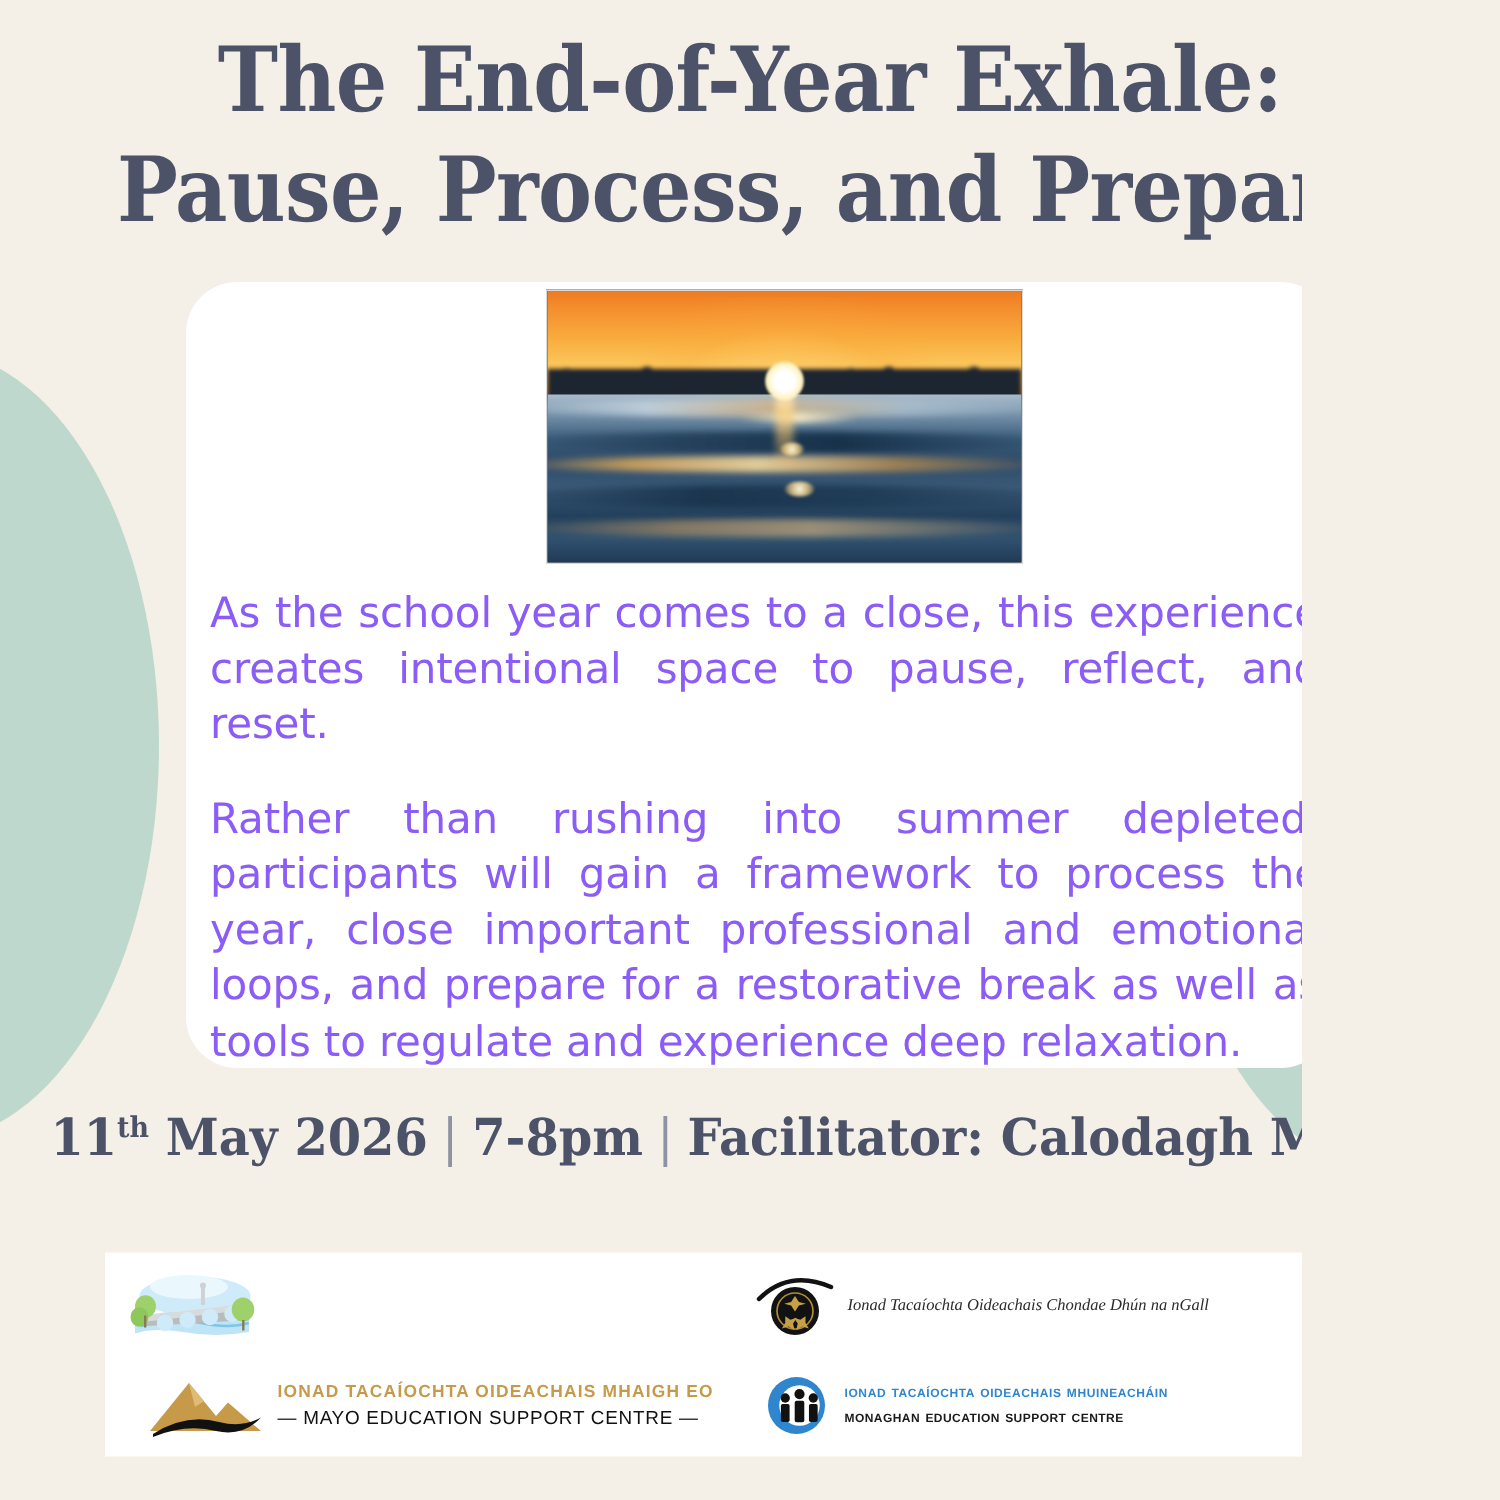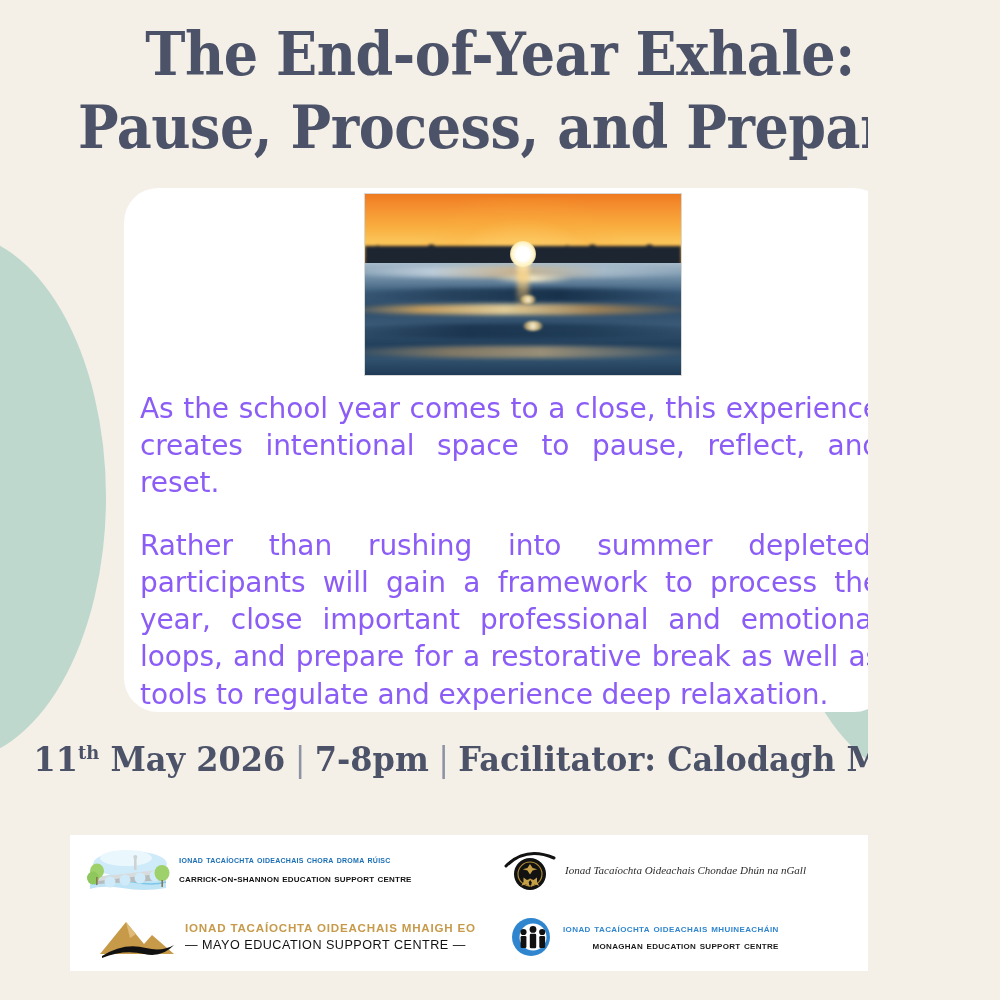--- a/index.html
+++ b/index.html
@@ -305,21 +305,21 @@
   .donegal .logo-l2 { font-family: "Liberation Serif", serif; font-style: italic; font-size: 11px; font-weight: 400; color: #2b2b2b; margin-top: 3px; }
 
   
   .mayo { grid-column: 1; grid-row: 2; padding-left: 28px; }
   .mayo .logo-l1 { font-size: 11.6px; font-weight: 700; color: #c79a4a; letter-spacing: 0.8px; }
   .mayo .logo-l2 { font-size: 12.6px; font-weight: 400; color: #111111; letter-spacing: 0.5px; margin-top: 2px; }
 
   
   .monaghan { grid-column: 2; grid-row: 2; padding-left: 8px; }
   .monaghan .logo-l1 { font-size: 11.2px; font-weight: 700; color: #2f86cf; letter-spacing: 0.4px; font-variant: small-caps; text-transform: lowercase; }
-  .monaghan .logo-l2 { font-size: 11.6px; font-weight: 700; color: #1a1a1a; letter-spacing: 0.3px; font-variant: small-caps; text-transform: lowercase; margin-top: 3px; text-align: right; }
+  .monaghan .logo-l2 { font-size: 11.6px; font-weight: 700; color: #1a1a1a; letter-spacing: 0.3px; font-variant: small-caps; text-transform: lowercase; margin-top: 3px; }
 </style>
 </head>
 <body>
 
 <div id="poster">
 
   <div class="blob blob-left"></div>
   <div class="blob blob-right"></div>
 
   <div class="title-block">
@@ -374,24 +374,20 @@
         <circle cx="56" cy="34" r="5.5" fill="#cfeaf8"></circle>
         <circle cx="71" cy="32" r="5.5" fill="#cfeaf8"></circle>
         <rect x="50" y="14" width="2.6" height="12" fill="#cfd2d3"></rect>
         <circle cx="51.3" cy="13" r="2" fill="#cfd2d3"></circle>
         <ellipse cx="13" cy="27" rx="7" ry="7.5" fill="#9ed06b"></ellipse>
         <ellipse cx="9" cy="34" rx="6" ry="6.5" fill="#8ec75c"></ellipse>
         <rect x="12" y="33" width="1.6" height="8" fill="#8a7a54"></rect>
         <ellipse cx="78" cy="29" rx="7.5" ry="8" fill="#9ed06b"></ellipse>
         <rect x="77.4" y="36" width="1.6" height="7" fill="#8a7a54"></rect>
       </svg>
-      <div class="logo-text">
-        <span class="logo-l1">Ionad Tacaíochta Oideachais Chora Droma Rúisc</span>
-        <span class="logo-l2">Carrick-On-Shannon Education Support Centre</span>
-      </div>
     </div>
 
     <div class="logo donegal">
       <svg class="logo-mark" width="52" height="50" viewBox="0 0 52 50">
         <path d="M2 22 Q22 2 50 14" stroke="#121212" stroke-width="3" fill="none" stroke-linecap="round"></path>
         <circle cx="26" cy="30" r="16" fill="#121212"></circle>
         <circle cx="26" cy="30" r="12" fill="none" stroke="#b08d36" stroke-width="1.1"></circle>
         <g fill="#c9a košt"></g>
         <g fill="#c9a busy"></g>
         <path d="M26 20 l2.6 4 l4.6 1.2 l-4.6 1.2 l-2.6 4 l-2.6 -4 l-4.6 -1.2 l4.6 -1.2 Z" fill="#c6a047"></path>

